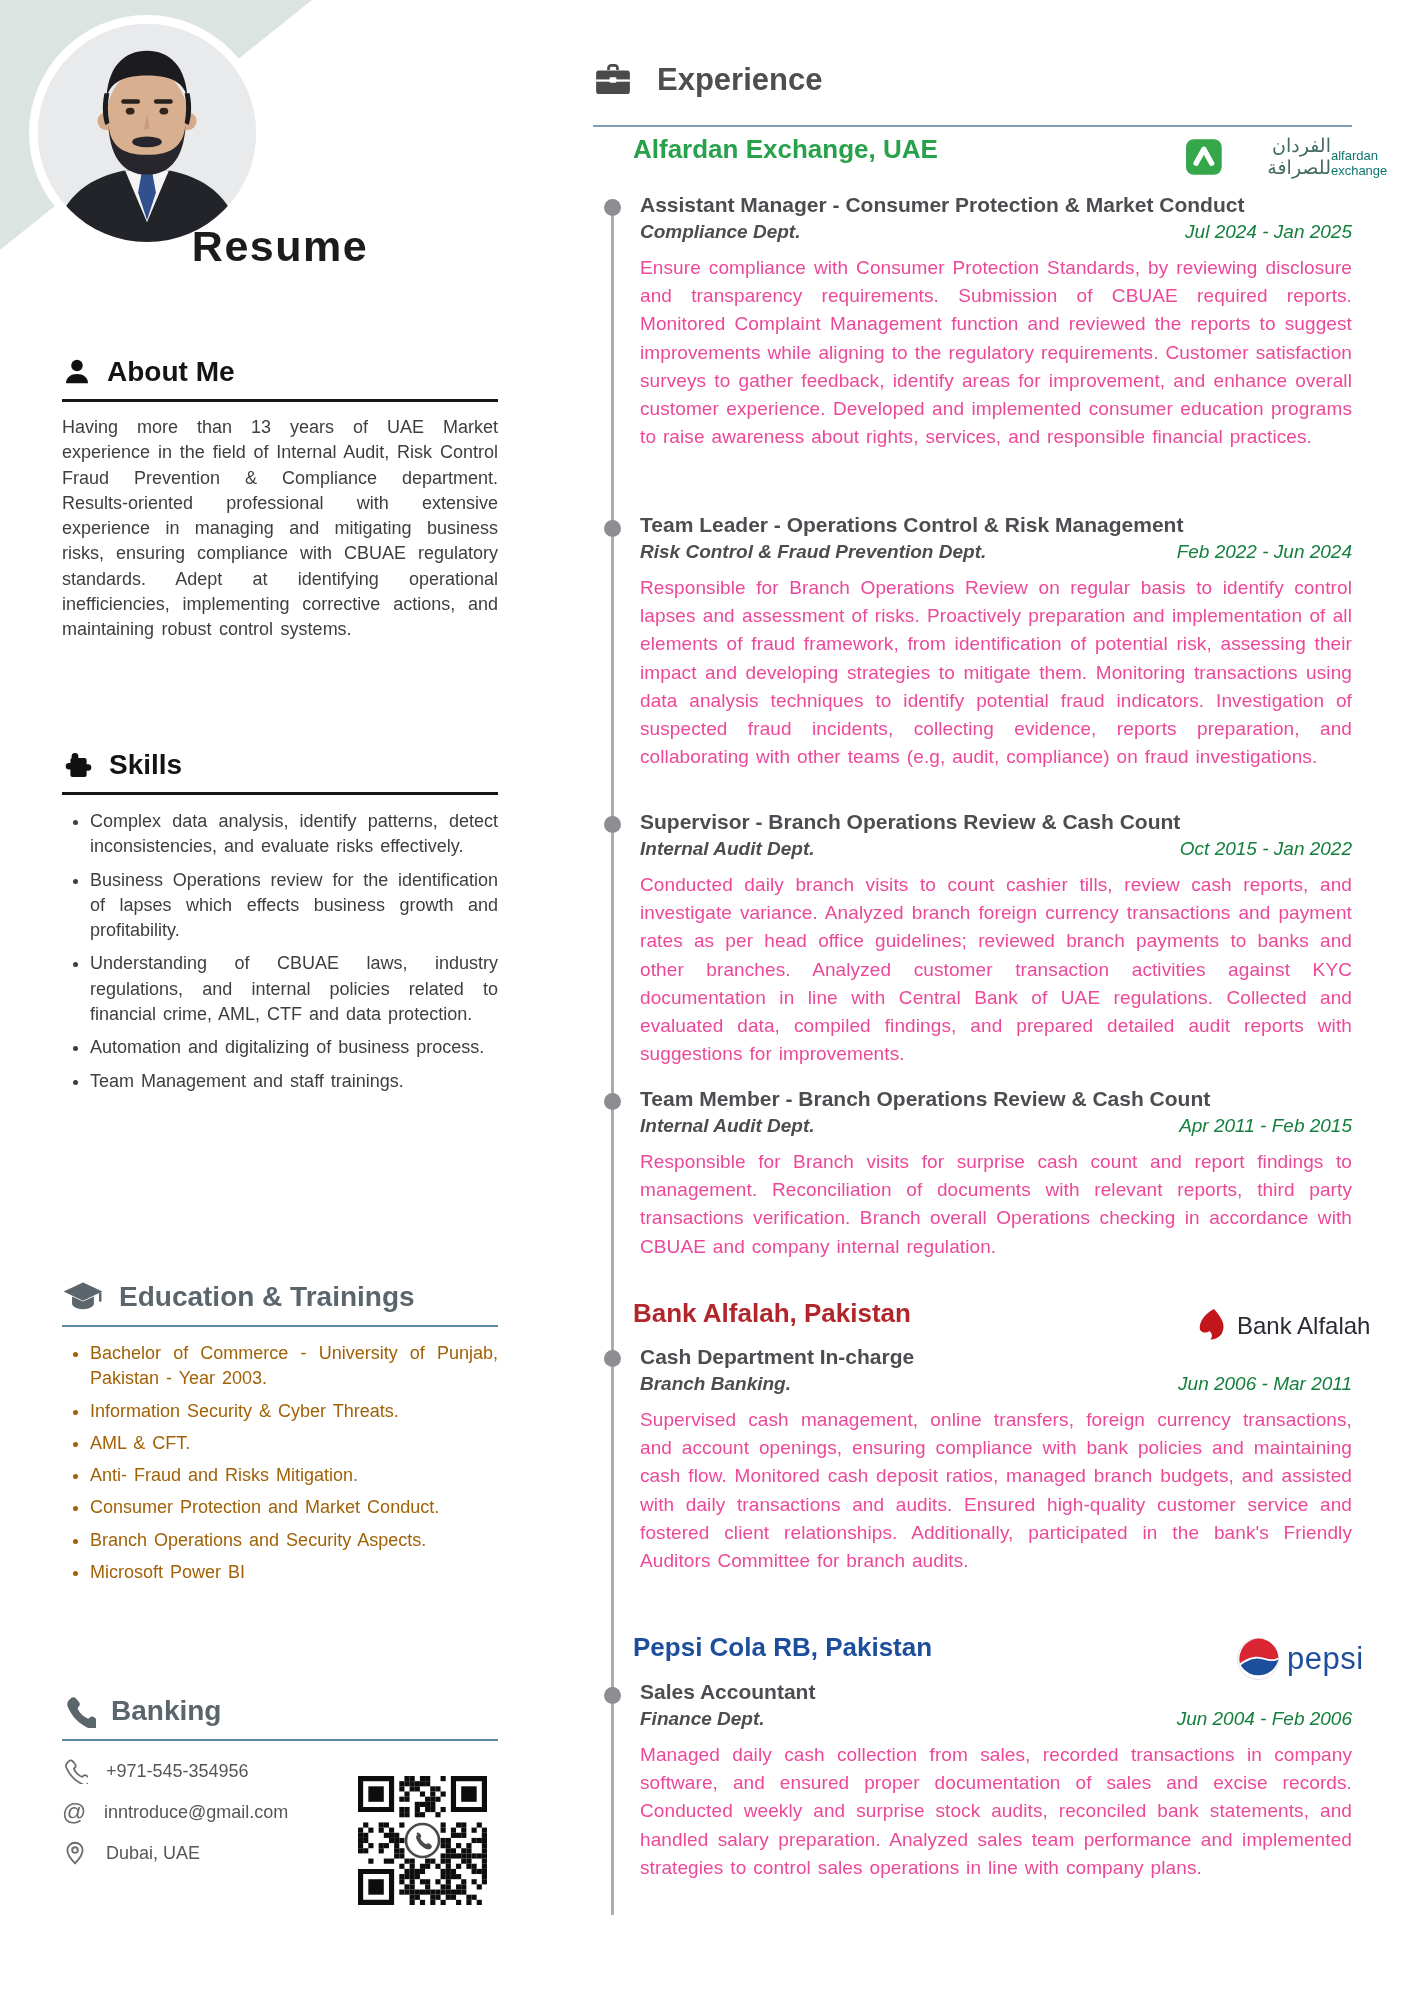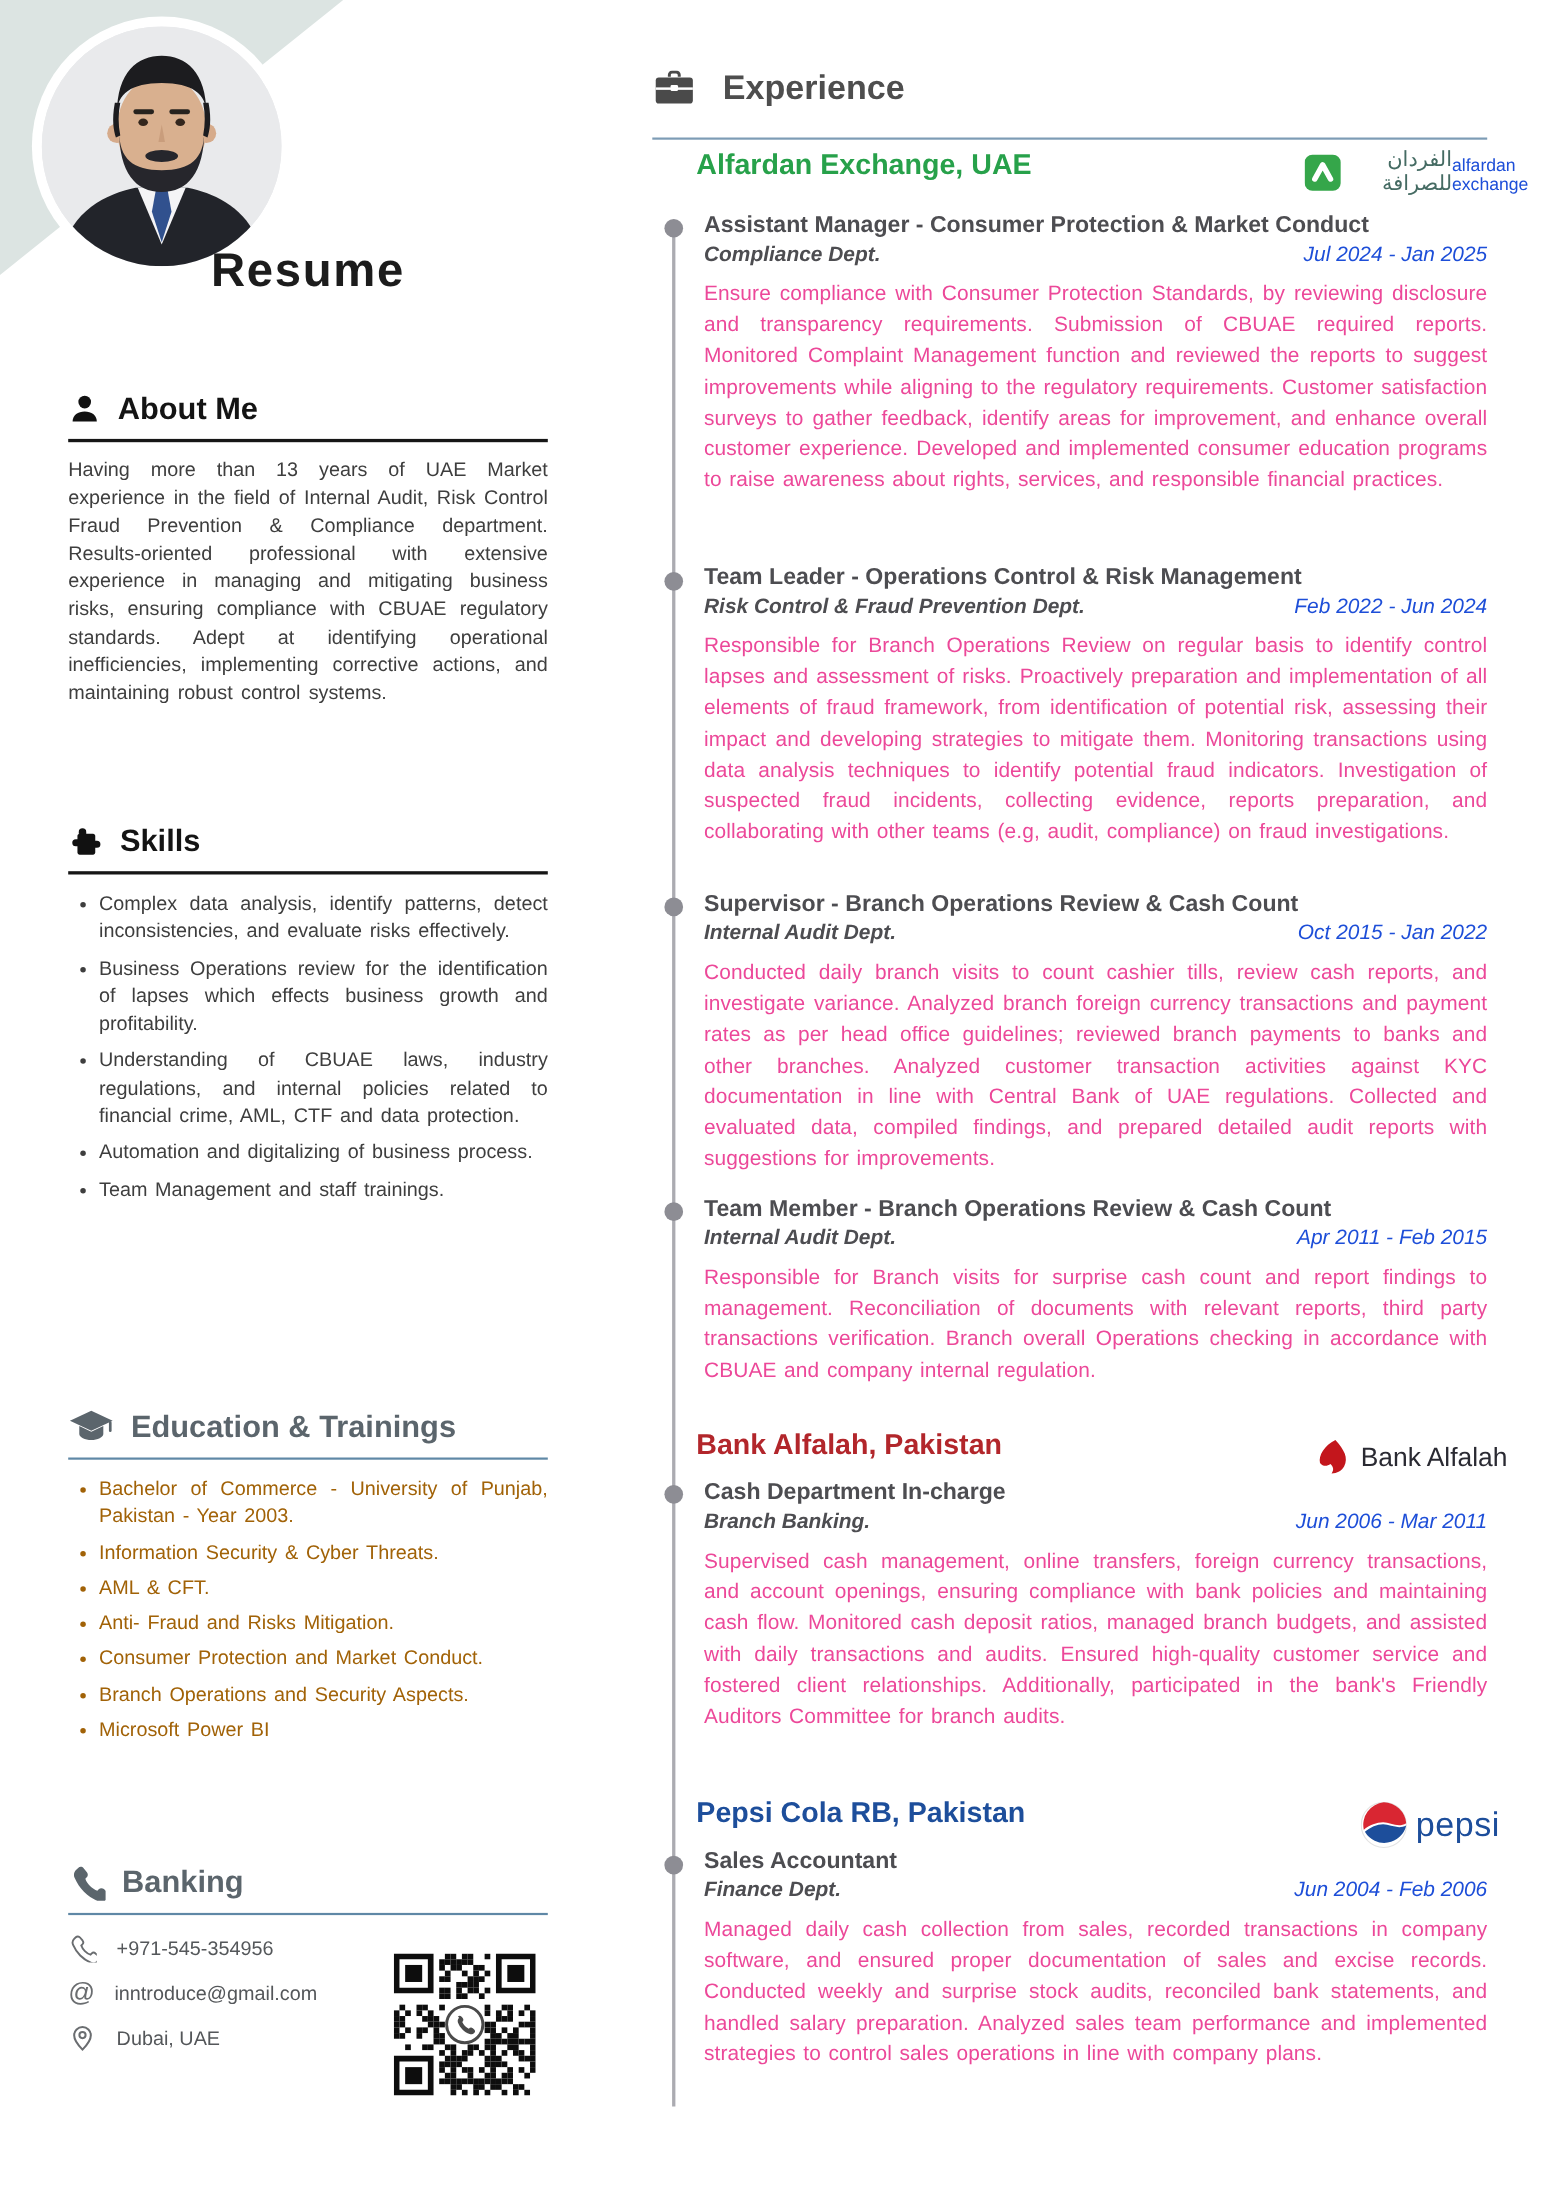--- a/index.html
+++ b/index.html
@@ -41,30 +41,30 @@
   .company{position:absolute;left:633px;margin:0;font-size:26px;font-weight:800;}
   .company.c0{top:134px;color:#27a14a;}
   .company.c1{top:1298px;color:#b2262b;}
   .company.c2{top:1632px;color:#1d4e9b;}
 
   .role{position:absolute;left:640px;width:712px;}
   .r0{top:191px}.r1{top:511px}.r2{top:808px}.r3{top:1085px}.r4{top:1343px}.r5{top:1678px}
   .role-title{font-size:21px;font-weight:700;color:#4d4d51;line-height:27px;}
   .role-meta{display:flex;justify-content:space-between;align-items:baseline;line-height:27px;}
   .role-dept{font-size:19px;font-style:italic;font-weight:700;color:#4d4d51;}
-  .role-dates{font-size:19px;font-style:italic;color:#1d4ed8;text-align:center;}
+  .role-dates{font-size:19px;font-style:italic;color:#15803d;text-align:center;}
   .role-desc{margin:9px 0 0 0;font-size:19px;line-height:28.2px;text-align:justify;color:#ec4899;
              letter-spacing:.1px;word-spacing:1.5px;}
 
   
   .logo{position:absolute;display:flex;align-items:center;}
   .logo-alfardan{left:1186px;top:134px;gap:10px;}
   .alfardan-text{display:flex;flex-direction:row;align-items:flex-end;line-height:1.15;}
   .alfardan-ar{font-size:19px;color:#456b63;}
-  .alfardan-en{font-size:16px;color:#1d4ed8;}
+  .alfardan-en{font-size:13px;color:#0f766e;}
   .logo-alfalah{left:1198px;top:1308px;gap:9px;}
   .alfalah-text{font-size:24px;font-weight:500;color:#2a2a32;}
   .logo-pepsi{left:1237px;top:1638px;gap:8px;}
   .pepsi-text{font-size:31px;font-weight:500;color:#1d4e9b;letter-spacing:.5px;}
 </style>
 </head>
 <body>
 
 <div class="page">
 

